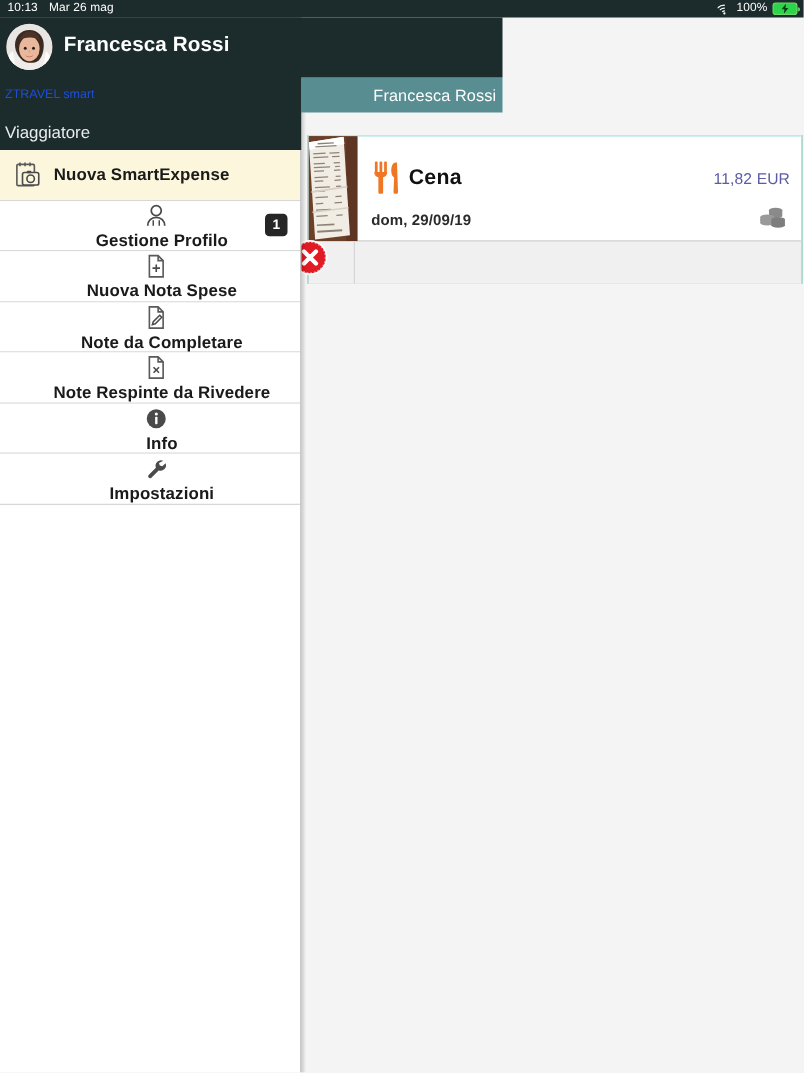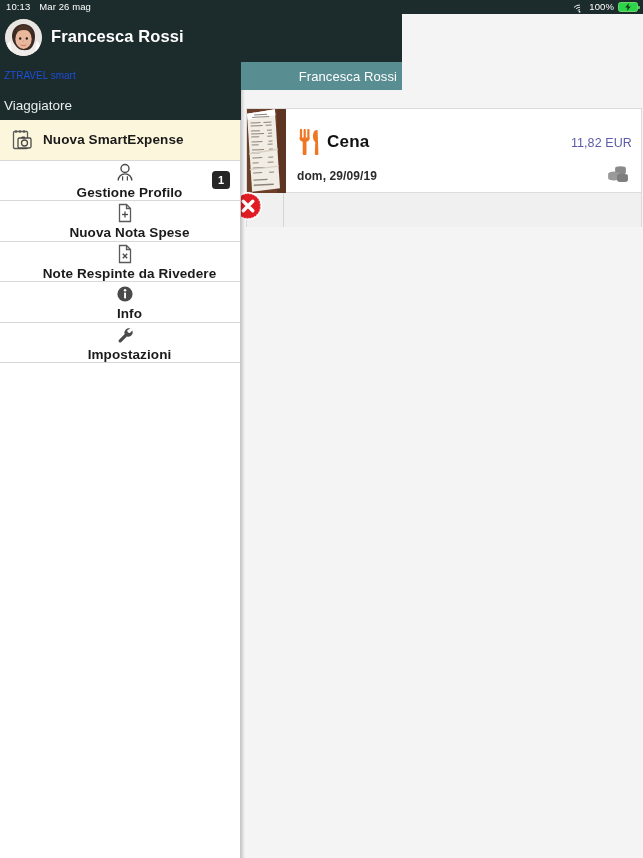--- a/index.html
+++ b/index.html
@@ -243,20 +243,30 @@
         <svg width="20" height="22" viewBox="0 0 20 22">
           <path d="M4.5 2.5h7l4 4v13h-11z" fill="none" stroke="#5a5a5a" stroke-width="1.3"></path>
           <path d="M11.5 2.5v4h4" fill="none" stroke="#5a5a5a" stroke-width="1.3"></path>
           <line x1="10" y1="9.5" x2="10" y2="15.5" stroke="#4a4a4a" stroke-width="1.3"></line>
           <line x1="7" y1="12.5" x2="13" y2="12.5" stroke="#4a4a4a" stroke-width="1.3"></line>
         </svg>
       </span>
       <span class="mi-label">Nuova Nota Spese</span>
     </div>
 
+    <div class="menu-item plain">
+      <span class="mi-icon">
+        <svg width="20" height="22" viewBox="0 0 20 22">
+          <path d="M4.5 2.5h7l4 4v13h-11z" fill="none" stroke="#5a5a5a" stroke-width="1.3"></path>
+          <path d="M11.5 2.5v4h4" fill="none" stroke="#5a5a5a" stroke-width="1.3"></path>
+          <path d="M12.8 9.2l-5.2 5.2-.7 2.3 2.3-.7 5.2-5.2z" fill="none" stroke="#4a4a4a" stroke-width="1.2"></path>
+        </svg>
+      </span>
+      <span class="mi-label">Note da Completare</span>
+    </div>
 
     <div class="menu-item plain">
       <span class="mi-icon">
         <svg width="20" height="22" viewBox="0 0 20 22">
           <path d="M4.5 2.5h7l4 4v13h-11z" fill="none" stroke="#5a5a5a" stroke-width="1.3"></path>
           <path d="M11.5 2.5v4h4" fill="none" stroke="#5a5a5a" stroke-width="1.3"></path>
           <line x1="7.8" y1="10.8" x2="12.2" y2="15.2" stroke="#4a4a4a" stroke-width="1.3"></line>
           <line x1="12.2" y1="10.8" x2="7.8" y2="15.2" stroke="#4a4a4a" stroke-width="1.3"></line>
         </svg>
       </span>

